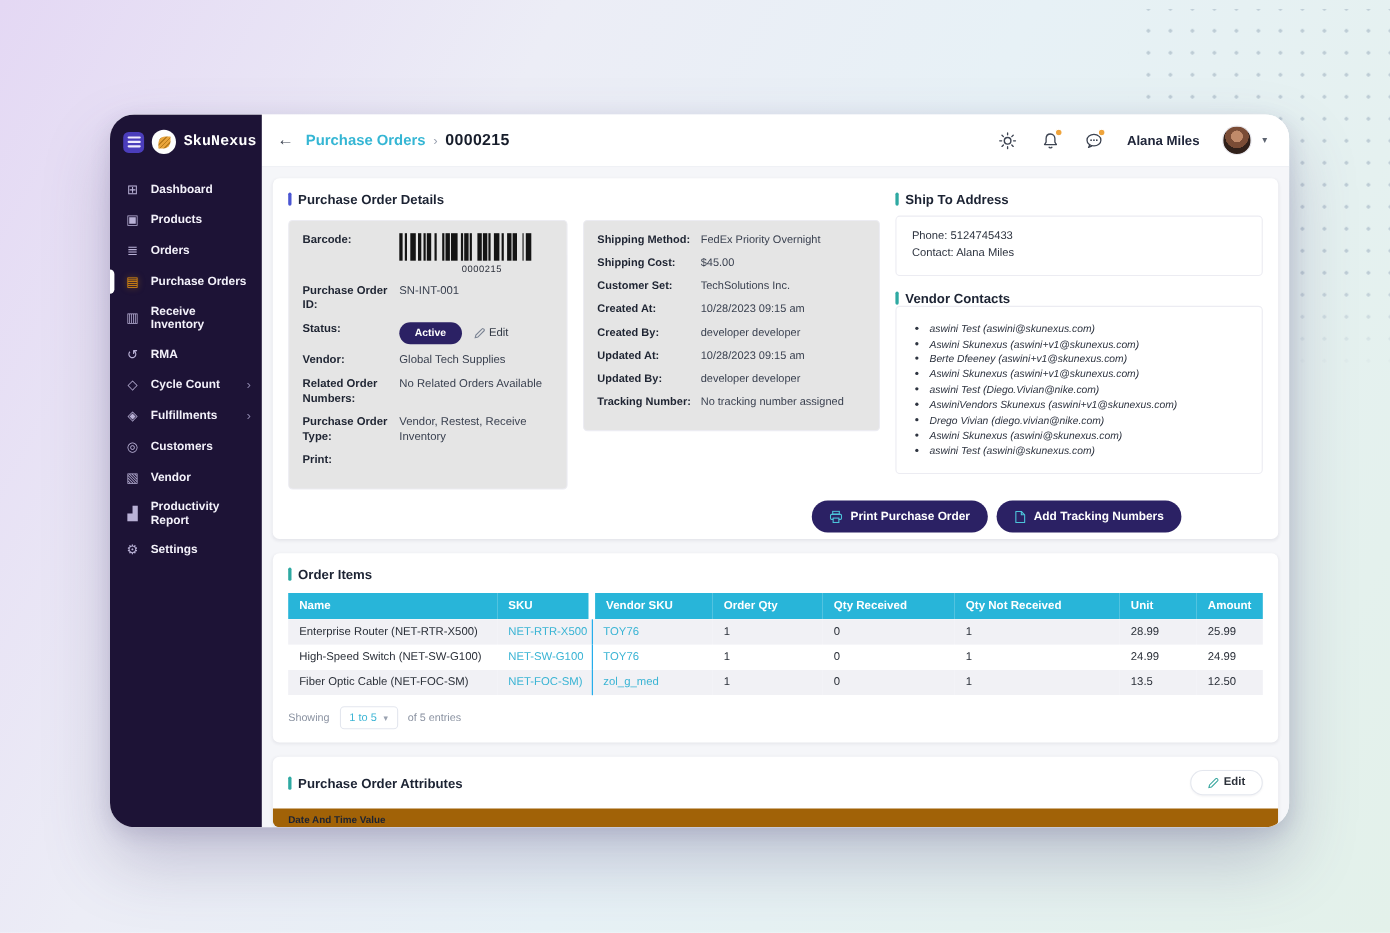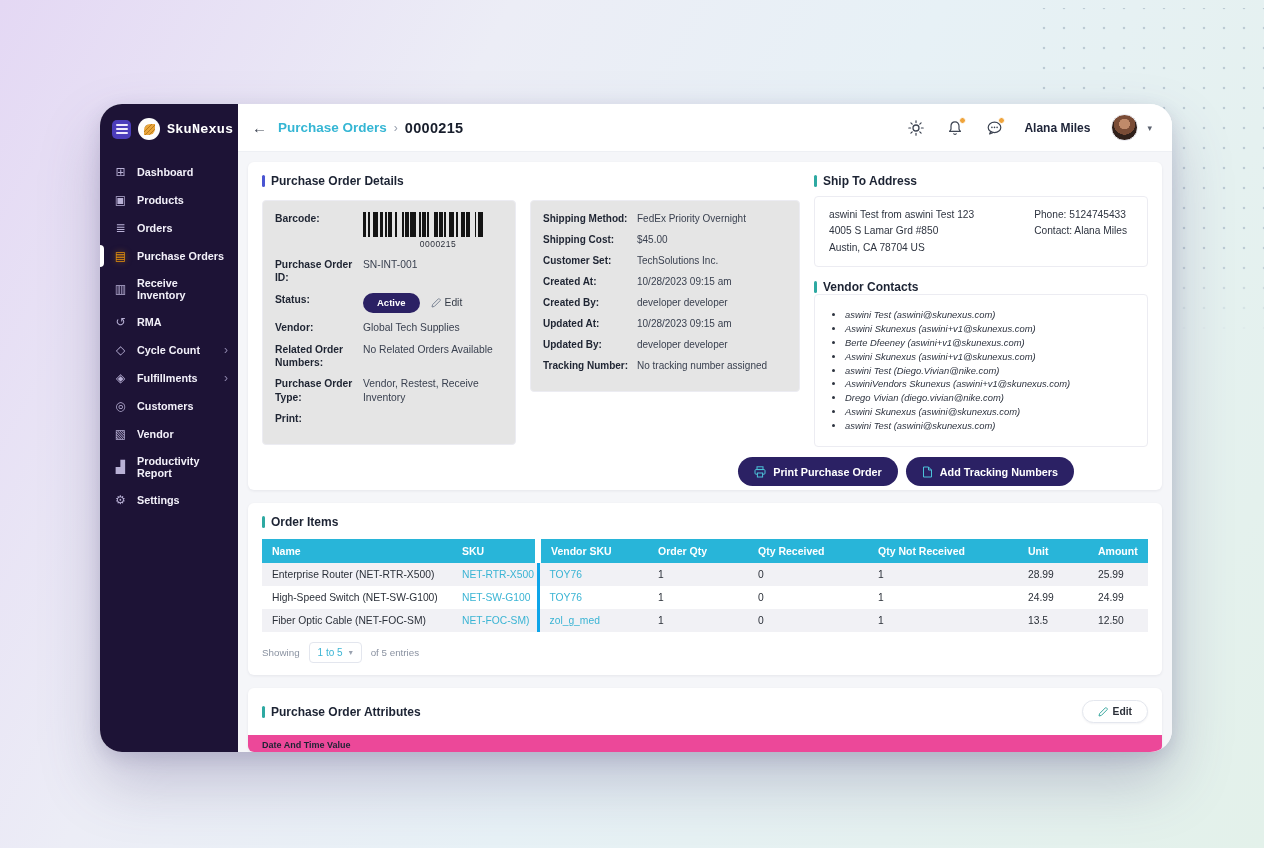--- a/index.html
+++ b/index.html
@@ -94,35 +94,35 @@
     font-family:inherit; font-size:10.8px; font-weight:700; padding:0 16px;
     display:inline-flex; align-items:center; gap:7px; cursor:pointer; }
   .btn-dark svg { display:block; }
   
   .card2 { flex:none; }
   .oi-table { width:100%; border-collapse:collapse; table-layout:fixed; margin-top:10px; }
   .oi-table th { background:#28b5d9; color:#fff; font-size:10.5px; font-weight:700; text-align:left;
     padding:6px 10px; white-space:nowrap; overflow:hidden; }
   .oi-table th.divider { border-right:6px solid #fff; }
   .oi-table td { font-size:10.3px; color:#2b3039; padding:6px 10px; white-space:nowrap; overflow:hidden; }
-  .oi-table td.divider { border-right:3px solid #0ea5e9; }
+  .oi-table td.divider { border-right:1px solid #0ea5e9; }
   .oi-table tbody tr:nth-child(odd) { background:#f1f1f5; }
   .oi-table td a { color:#3ab4d4; text-decoration:none; cursor:pointer; }
   .table-footer { display:flex; align-items:center; gap:9px; margin-top:10px; font-size:9.8px; color:#8a92a1; }
   .page-pill { display:inline-flex; align-items:center; gap:6px; border:1px solid #e3e6ee; border-radius:4px;
     padding:4px 8px; background:#fff; cursor:pointer; }
   .page-pill .pval { color:#3ab4d4; font-size:10px; }
   .page-pill .pchev { color:#9aa2b0; font-size:8px; }
   
   .card3 { flex:1; padding-bottom:0; overflow:hidden; }
   .card3-head { display:flex; align-items:center; justify-content:space-between; }
   .btn-edit { display:inline-flex; align-items:center; gap:5px; background:#fff; border:1px solid #e4e7ee;
     border-radius:14px; padding:5px 15px; font-family:inherit; font-size:10.3px; font-weight:600;
     color:#2b3039; cursor:pointer; box-shadow:0 1px 2px rgba(25,28,50,.05); }
-  .attr-row { margin:12px -14px 15px -14px; background:#ec4899; padding:5px 14px;
+  .attr-row { margin:12px -14px 15px -14px; background:#a16207; padding:5px 14px;
     font-size:9px; font-weight:800; color:#1c2333; }
 </style>
 </head>
 <body>
 
 <div class="dots"></div>
 
 <div class="window">
 
   <aside class="sidebar">
@@ -369,25 +369,20 @@
               </div>
             </div>
           </div>
 
           <div>
             <div class="sec-title">
               <span class="bar"></span>
               <span>Ship To Address</span>
             </div>
             <div class="addr-box">
-              <div>
-                <div>aswini Test from aswini Test 123</div>
-                <div>4005 S Lamar Grd #850</div>
-                <div>Austin, CA 78704 US</div>
-              </div>
               <div class="addr-right">
                 <div>Phone: 5124745433</div>
                 <div>Contact: Alana Miles</div>
               </div>
             </div>
             <div class="sec-title" style="margin-top:13px;">
               <span class="bar"></span>
               <span>Vendor Contacts</span>
             </div>
             <div class="contacts-box">

